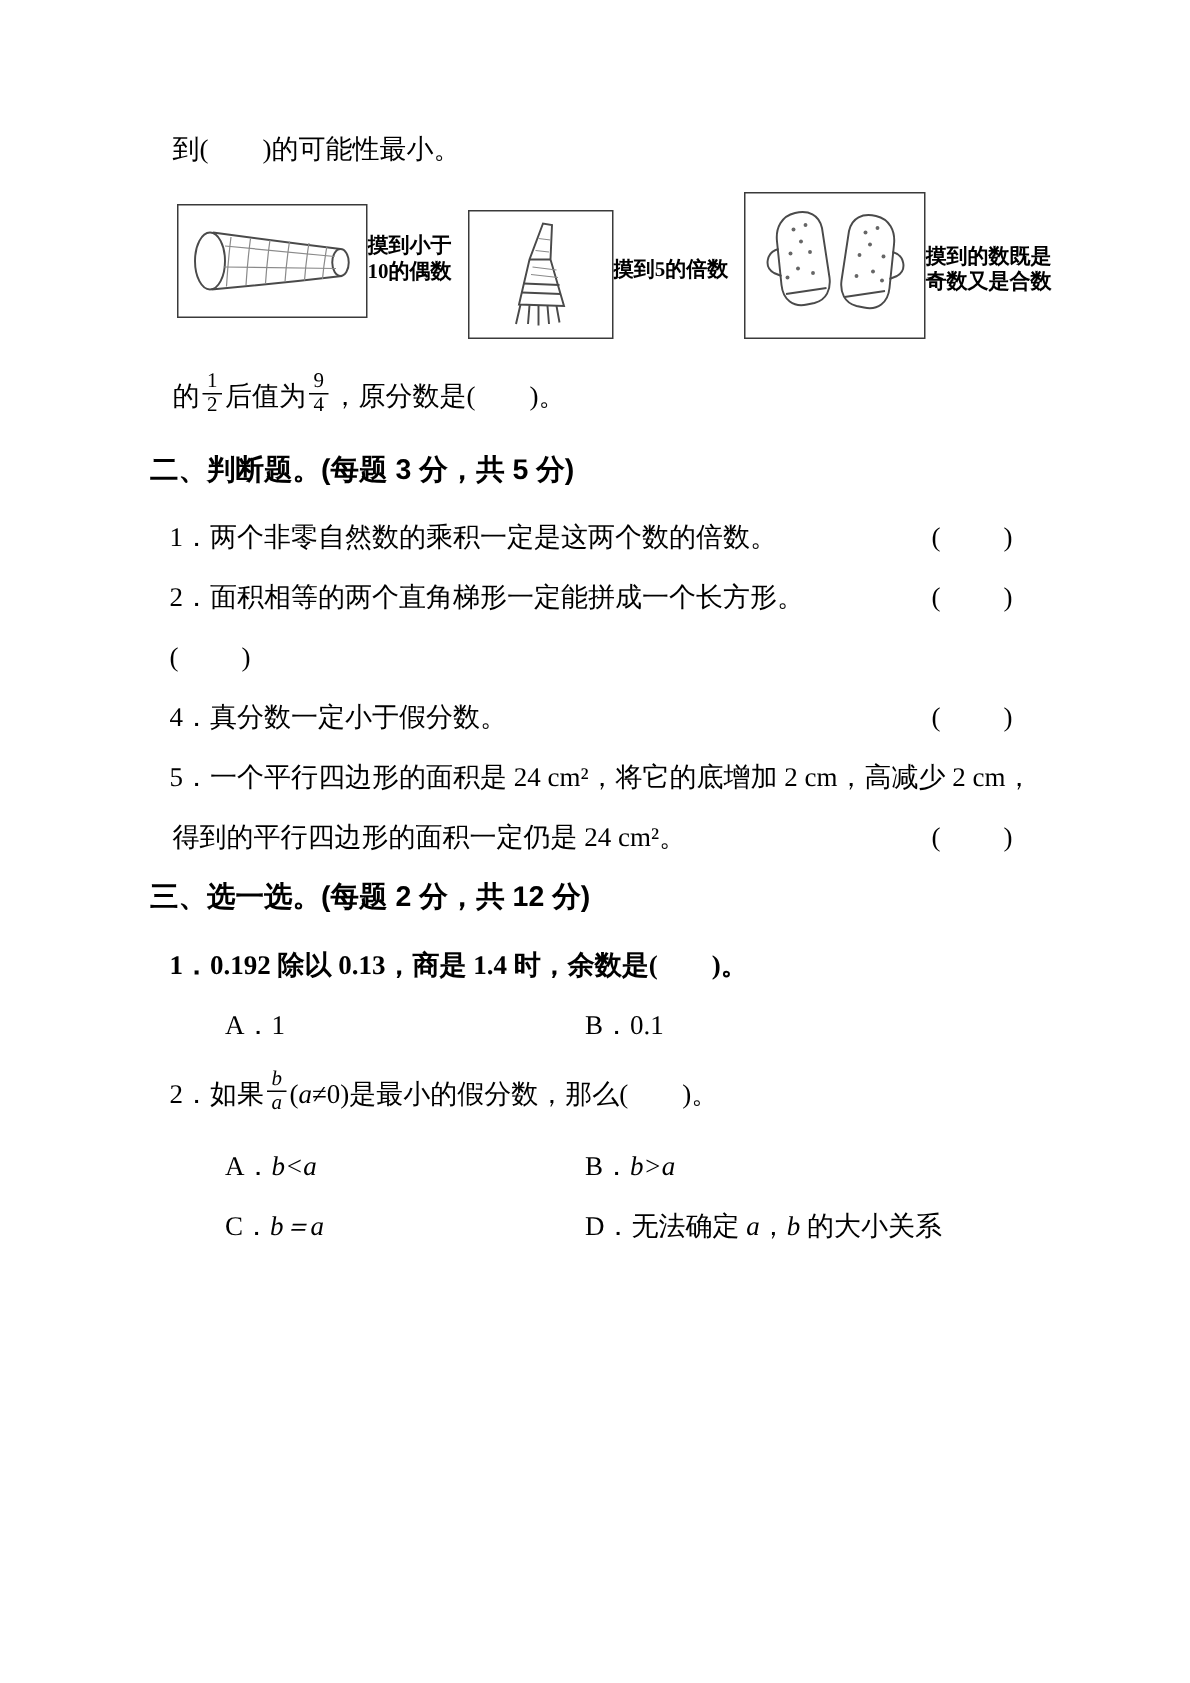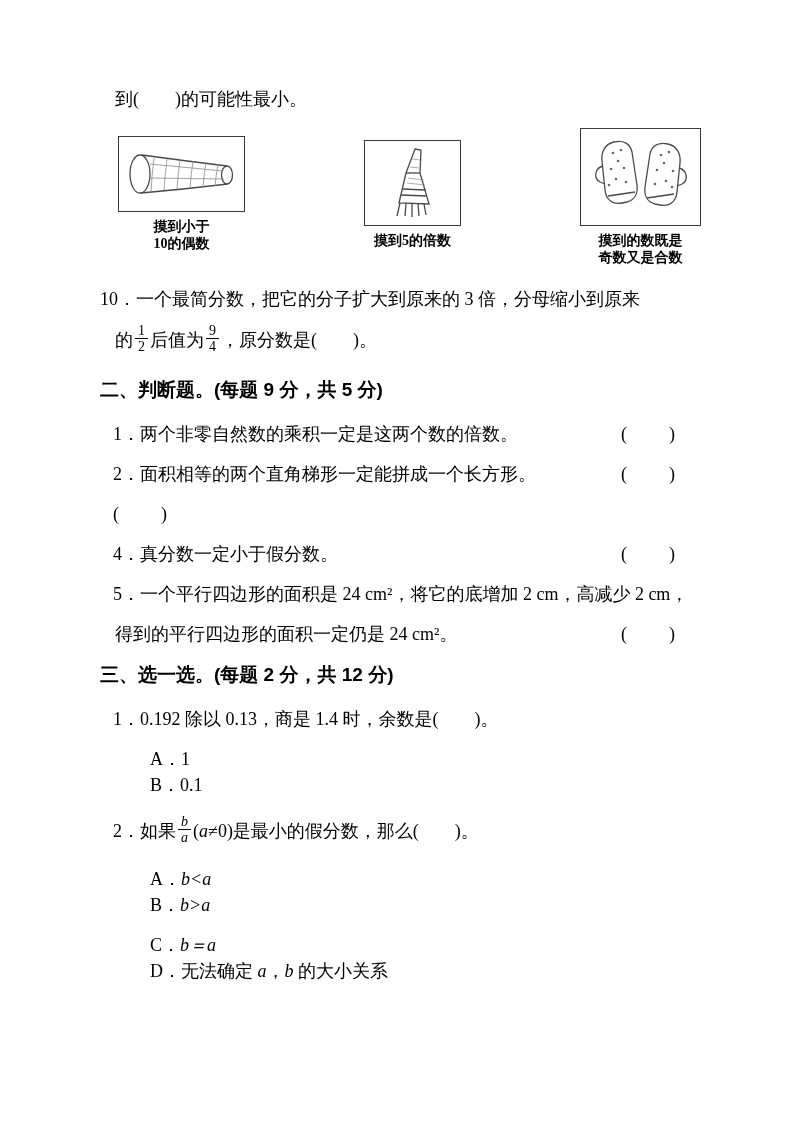--- a/index.html
+++ b/index.html
@@ -14,21 +14,21 @@
     font-size:18px;
     line-height:26px;
     padding:86px 92px 34px 100px;
     overflow:hidden;
     border-radius:22px;
   }
   .cont-line { padding-left:15px; margin-bottom:16px; }
 
   
   .figures { display:flex; justify-content:space-between; align-items:flex-start; margin:6px 0 20px 18px; }
-  .fig { display:flex; flex-direction:column; align-items:center; }
+  .fig { display:flex; flex-direction:row; align-items:center; }
   .imgbox { border:1.5px solid #3a3a3a; display:flex; align-items:center; justify-content:center; position:relative; background:#fff; }
   .imgbox.b1 { width:127px; height:76px; margin-top:8px; }
   .imgbox.b2 { width:97px;  height:86px; margin-top:12px; }
   .imgbox.b3 { width:121px; height:98px; }
   .imgbox.b4 { width:119px; height:96px; margin-top:2px; }
   figcaption { font-weight:bold; font-size:14px; line-height:17px; text-align:center; margin-top:6px; font-family:"Liberation Serif","DejaVu Serif",serif; }
   .boxlabel { position:absolute; right:17px; top:28px; writing-mode:vertical-rl; font-size:10px; font-weight:bold; letter-spacing:1px; color:#333; }
 
   
   .frac { display:inline-flex; flex-direction:column; align-items:center; vertical-align:middle; font-size:14px; line-height:15px; margin:0 2px; position:relative; top:-2px; }
@@ -39,22 +39,22 @@
   .q10-l1 { margin-bottom:10px; }
   .q10-l2 { padding-left:15px; margin-bottom:18px; min-height:36px; display:flex; align-items:center; flex-wrap:wrap; }
 
   h2.section { font-family:"Liberation Sans","DejaVu Sans",sans-serif; font-weight:700; font-size:19px; line-height:27px; margin:8px 0 18px; }
 
   .judge-item { display:flex; justify-content:space-between; padding-left:13px; padding-right:24px; margin-bottom:14px;align-items:center; }
   .judge-item .blank { white-space:nowrap; letter-spacing:2px; }
   .judge-l1 { padding-left:13px; margin-bottom:14px; }
   .judge-l2 { padding-left:15px; }
 
-  .q-line { padding-left:13px; margin-bottom:14px; }
-  .opts { display:flex; padding-left:50px; margin-bottom:14px;flex-direction:column; }
+  .q-line { padding-left:13px; margin-bottom:14px;font-weight:bold; }
+  .opts { display:flex; padding-left:50px; margin-bottom:14px; }
   .opt-col1 { width:240px; }
   .mexpr { font-style:italic;text-align:center; }
   i { font-style:italic; }
   .q2-line { padding-left:13px; margin:14px 0 16px; min-height:38px; display:flex; align-items:center; flex-wrap:wrap; }
 </style>
 </head>
 <body>
 
 <div class="page">
 
@@ -143,37 +143,36 @@
       <figcaption>
         <div>摸到的数既是</div>
         <div>奇数又是合数</div>
       </figcaption>
     </figure>
 
 
   </div>
 
   <div>
-    <p class="q10-l1">10．一个最简分数，把它的分子扩大到原来的 3 倍，分母缩小到原来</p>
     <p class="q10-l2">
       <span>的</span>
       <span class="frac">
         <span class="num">1</span>
         <span class="den">2</span>
       </span>
       <span>后值为</span>
       <span class="frac">
         <span class="num">9</span>
         <span class="den">4</span>
       </span>
       <span>，原分数是(　　)。</span>
     </p>
   </div>
 
-  <h2 class="section">二、判断题。(每题 9 分，共 5 分)</h2>
+  <h2 class="section">二、判断题。(每题 3 分，共 5 分)</h2>
 
   <div class="judge-item">
     <span>1．两个非零自然数的乘积一定是这两个数的倍数。</span>
     <span class="blank">(　　)</span>
   </div>
   <div class="judge-item">
     <span>2．面积相等的两个直角梯形一定能拼成一个长方形。</span>
     <span class="blank">(　　)</span>
   </div>
   <div class="judge-item">

